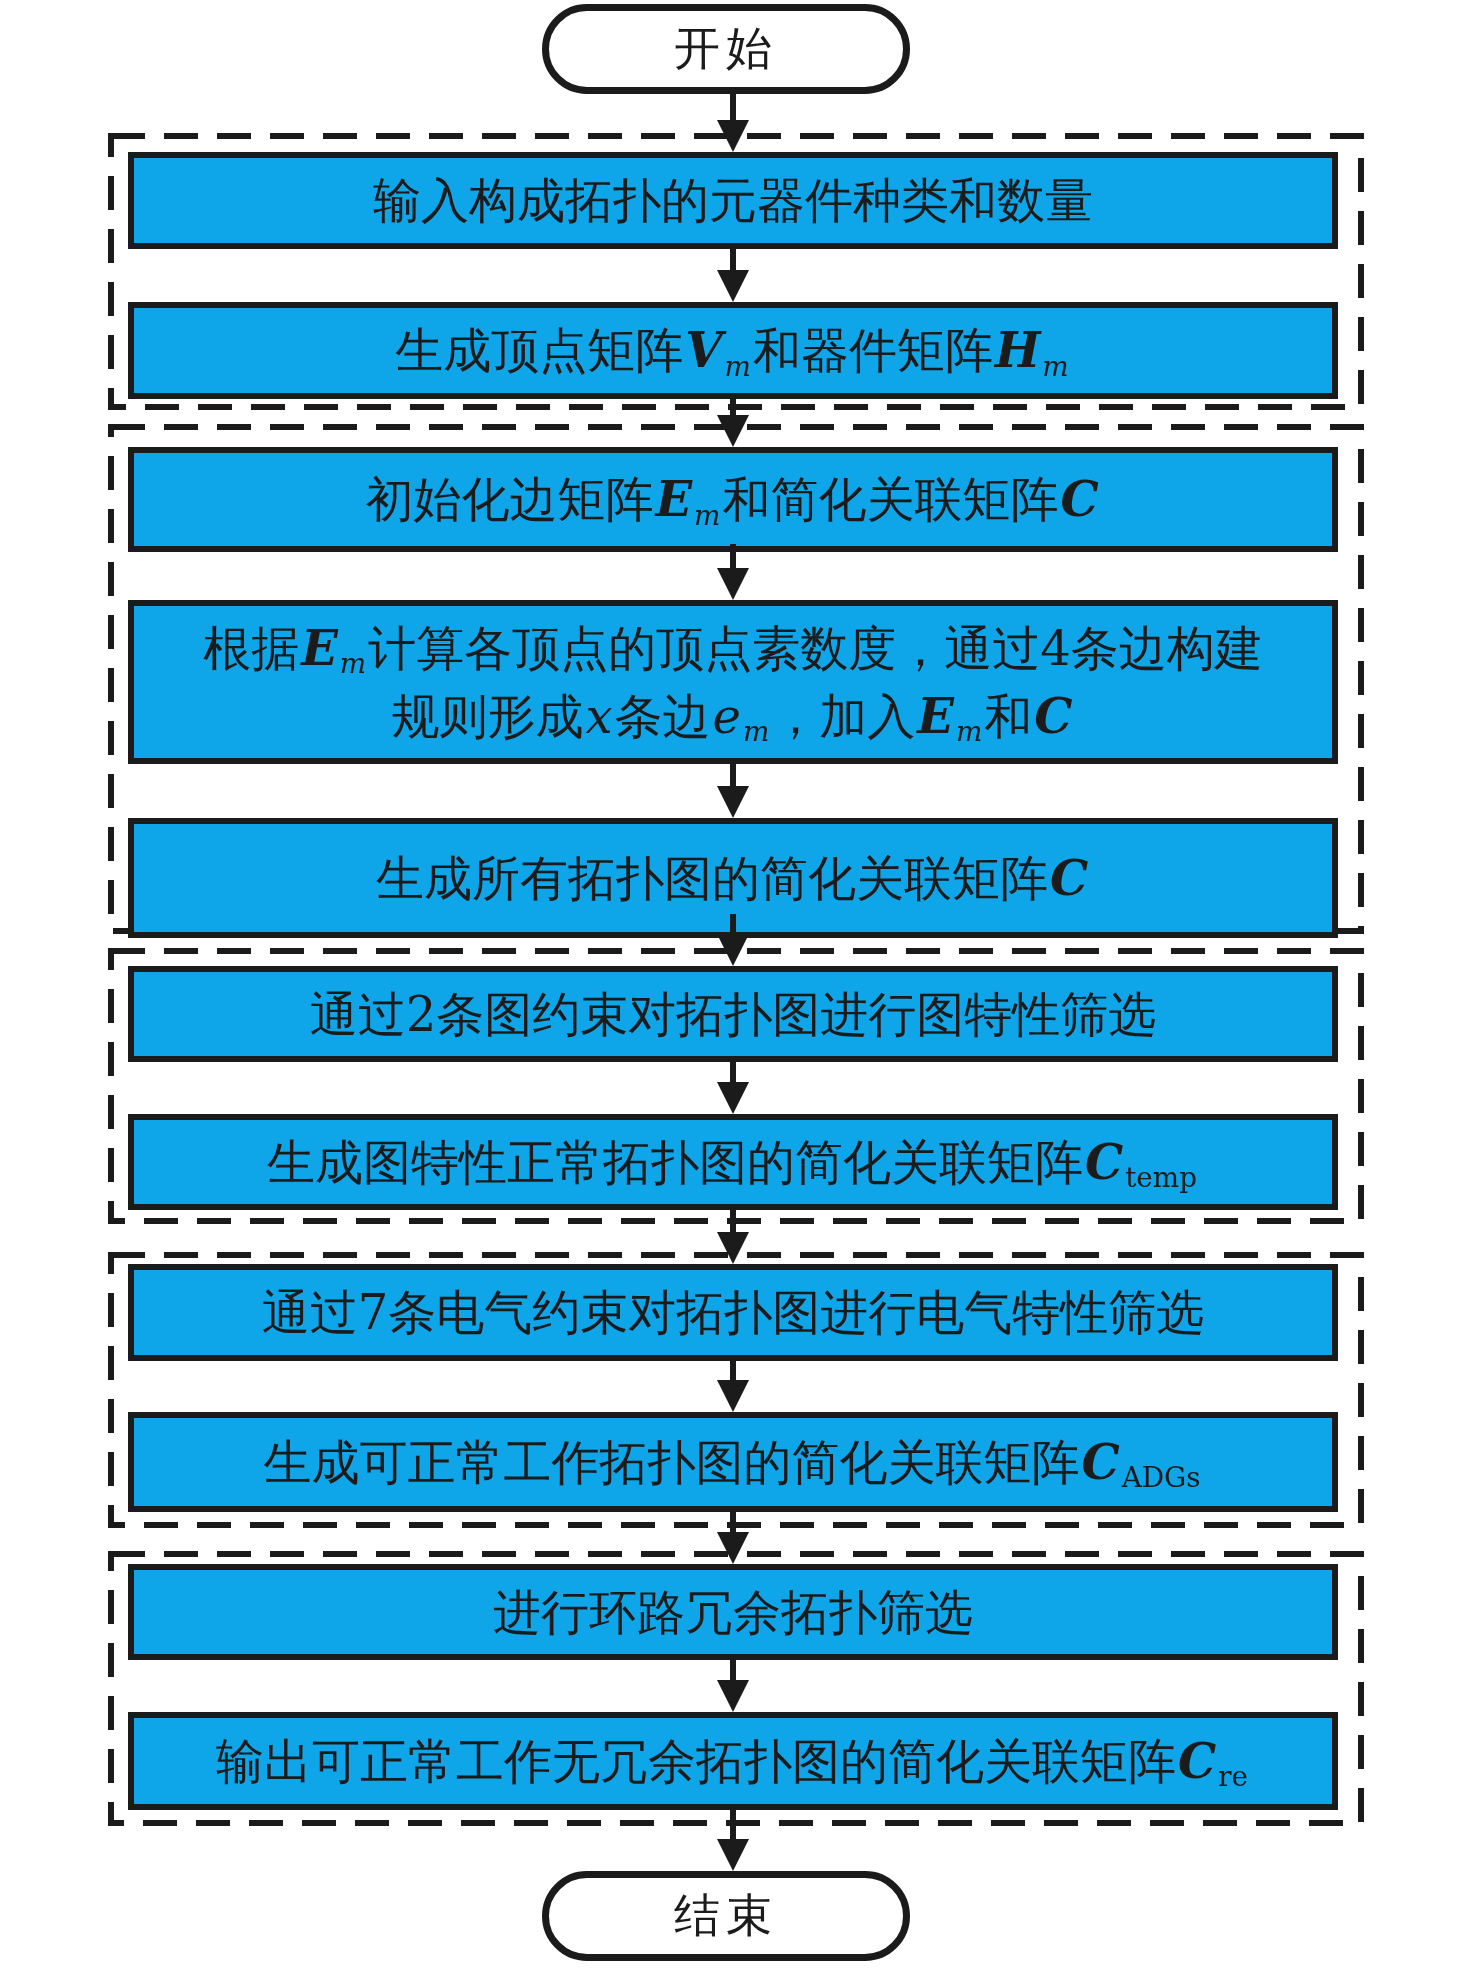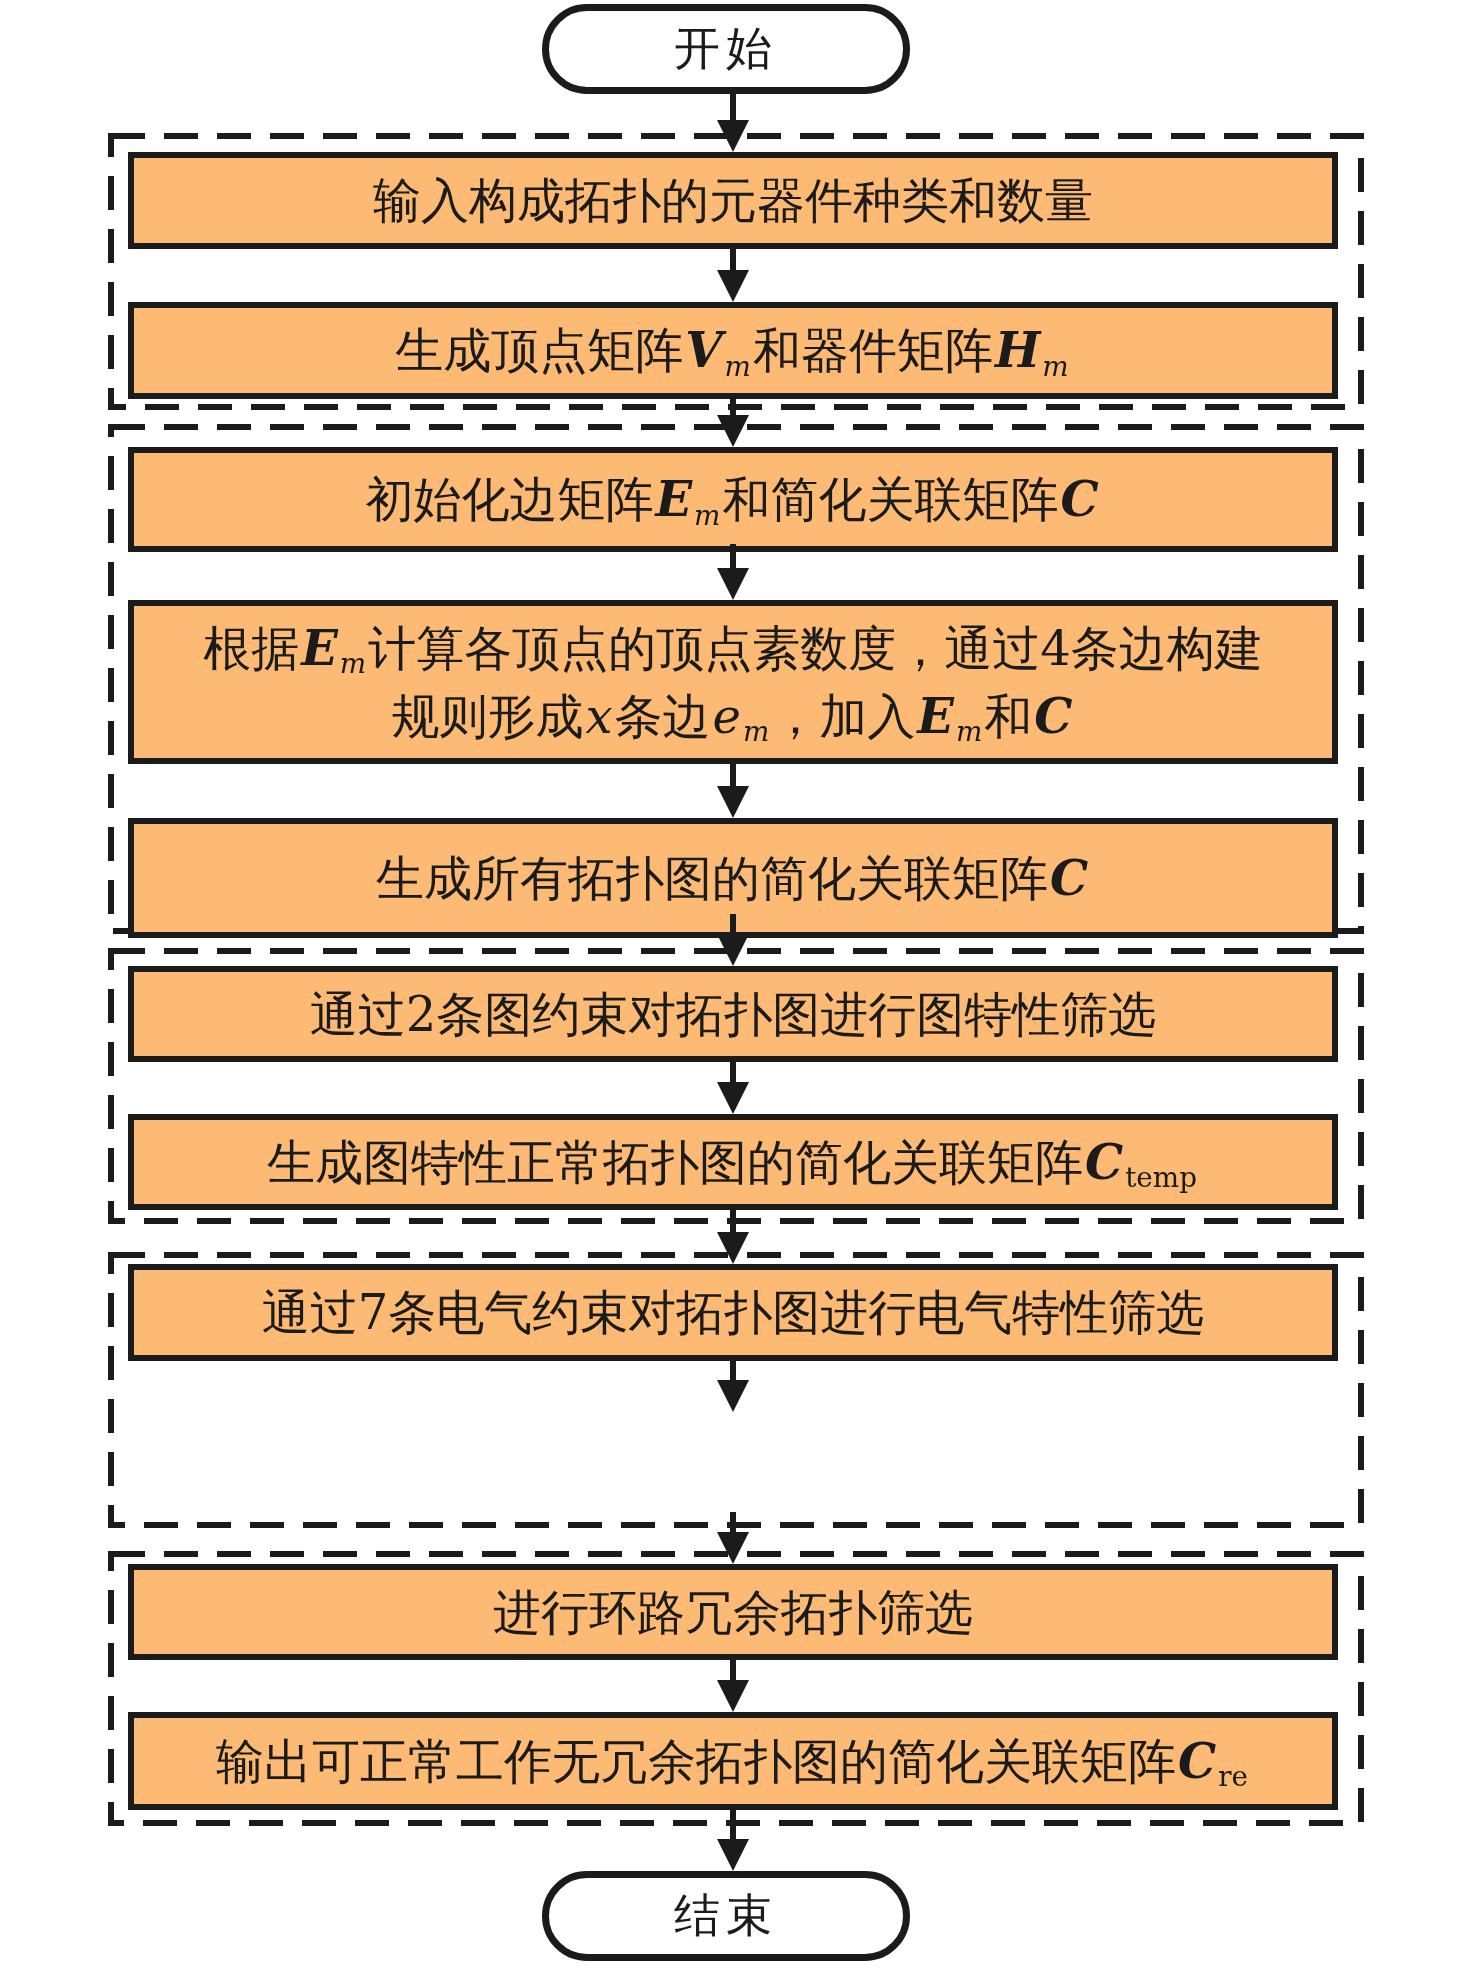--- a/index.html
+++ b/index.html
@@ -46,21 +46,21 @@
   .g3 { top: 948px;  height: 276px; }
   .g4 { top: 1252px; height: 276px; }
   .g5 { top: 1551px; height: 275px; }
 
   
   .pbox {
     position: absolute;
     left: 128px;
     width: 1210px;
     border: 6px solid #1b1b1b;
-    background: #fdba74;
+    background: #0ea5e9;
     display: flex;
     flex-direction: column;
     align-items: center;
     justify-content: center;
     font-size: 48px;
     line-height: 1.42;
     text-align: center;
     z-index: 2;
   }
   .b1  { top: 152px;  height: 97px;  }
@@ -182,20 +182,23 @@
   </div>
 
   <div class="pbox b7">
     <div class="rich-line"><span class="sg-t">生成图特性正常拓扑图的简化关联矩阵</span><span class="sg-bi">C</span><span class="sg-subr">temp</span></div>
   </div>
 
   <div class="pbox b8">
     <div class="rich-line"><span class="sg-t">通过7条电气约束对拓扑图进行电气特性筛选</span></div>
   </div>
 
+  <div class="pbox b9">
+    <div class="rich-line"><span class="sg-t">生成可正常工作拓扑图的简化关联矩阵</span><span class="sg-bi">C</span><span class="sg-subr">ADGs</span></div>
+  </div>
 
   <div class="pbox b10">
     <div class="rich-line"><span class="sg-t">进行环路冗余拓扑筛选</span></div>
   </div>
 
   <div class="pbox b11">
     <div class="rich-line"><span class="sg-t">输出可正常工作无冗余拓扑图的简化关联矩阵</span><span class="sg-bi">C</span><span class="sg-subr">re</span></div>
   </div>
 
   <div class="arrow a0">

